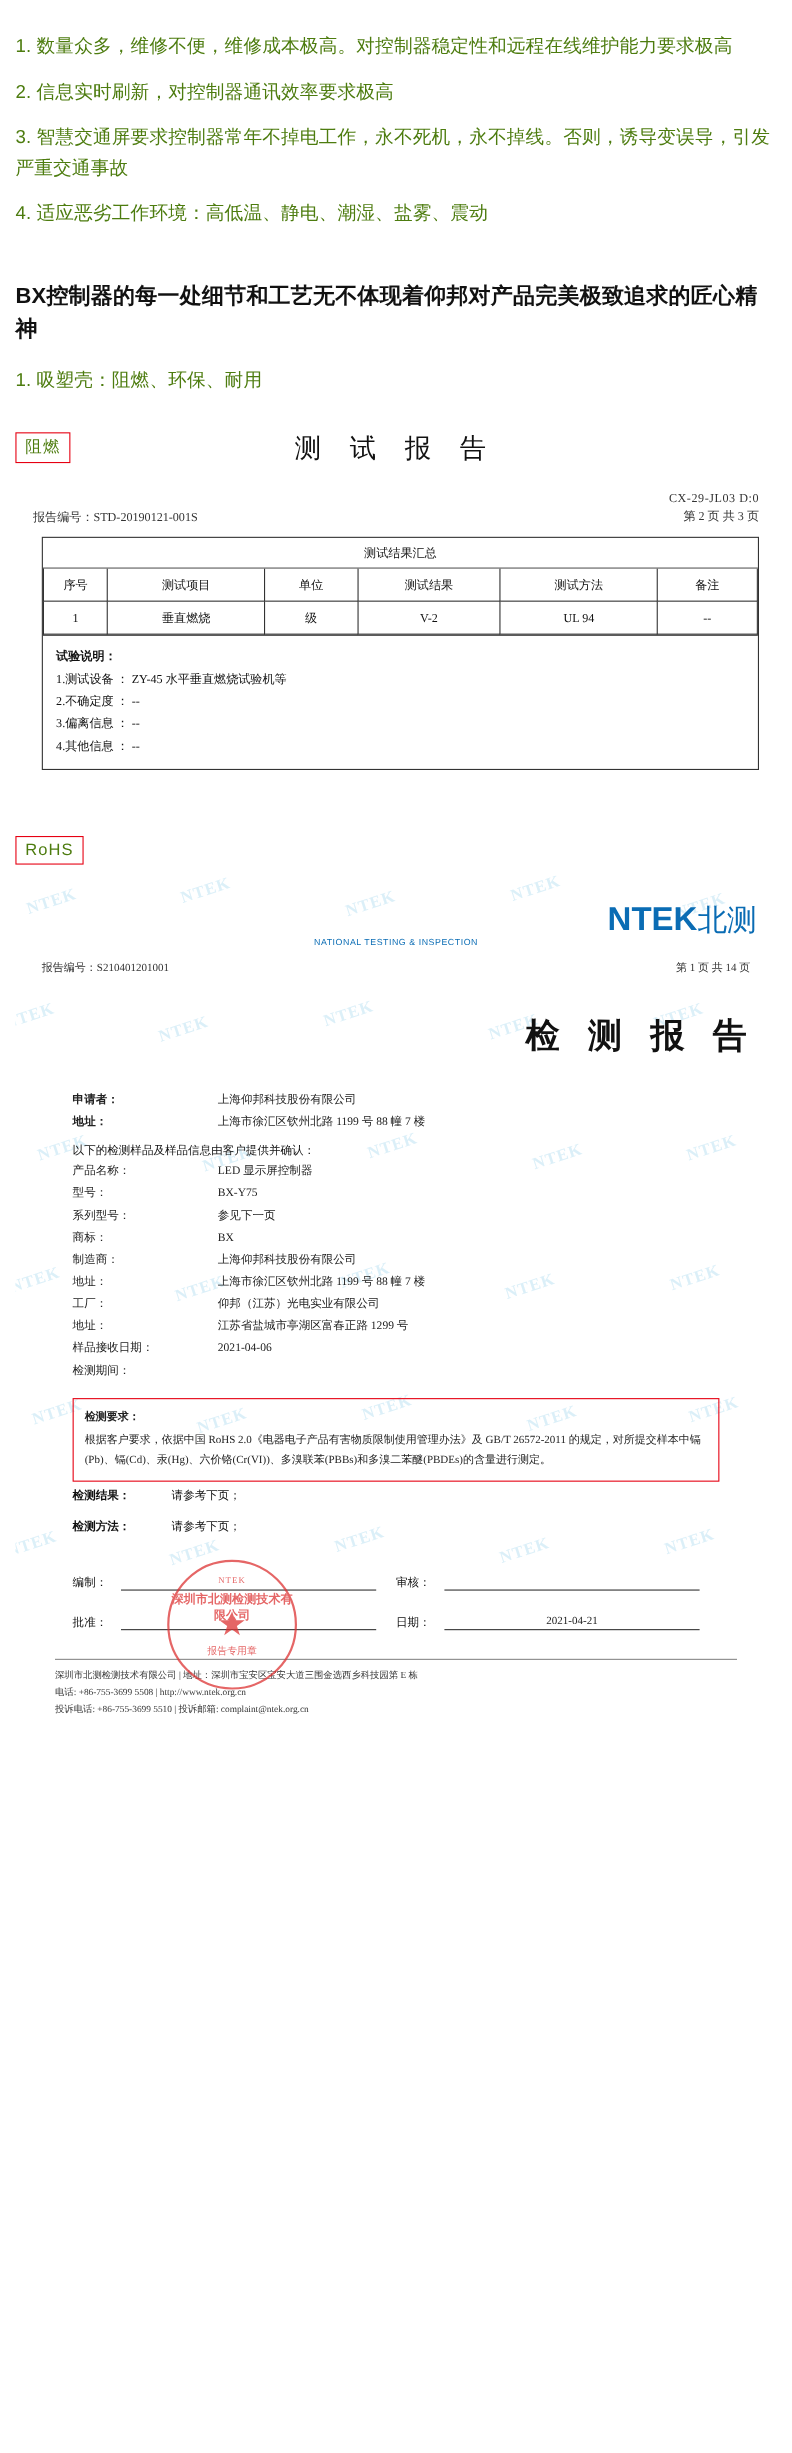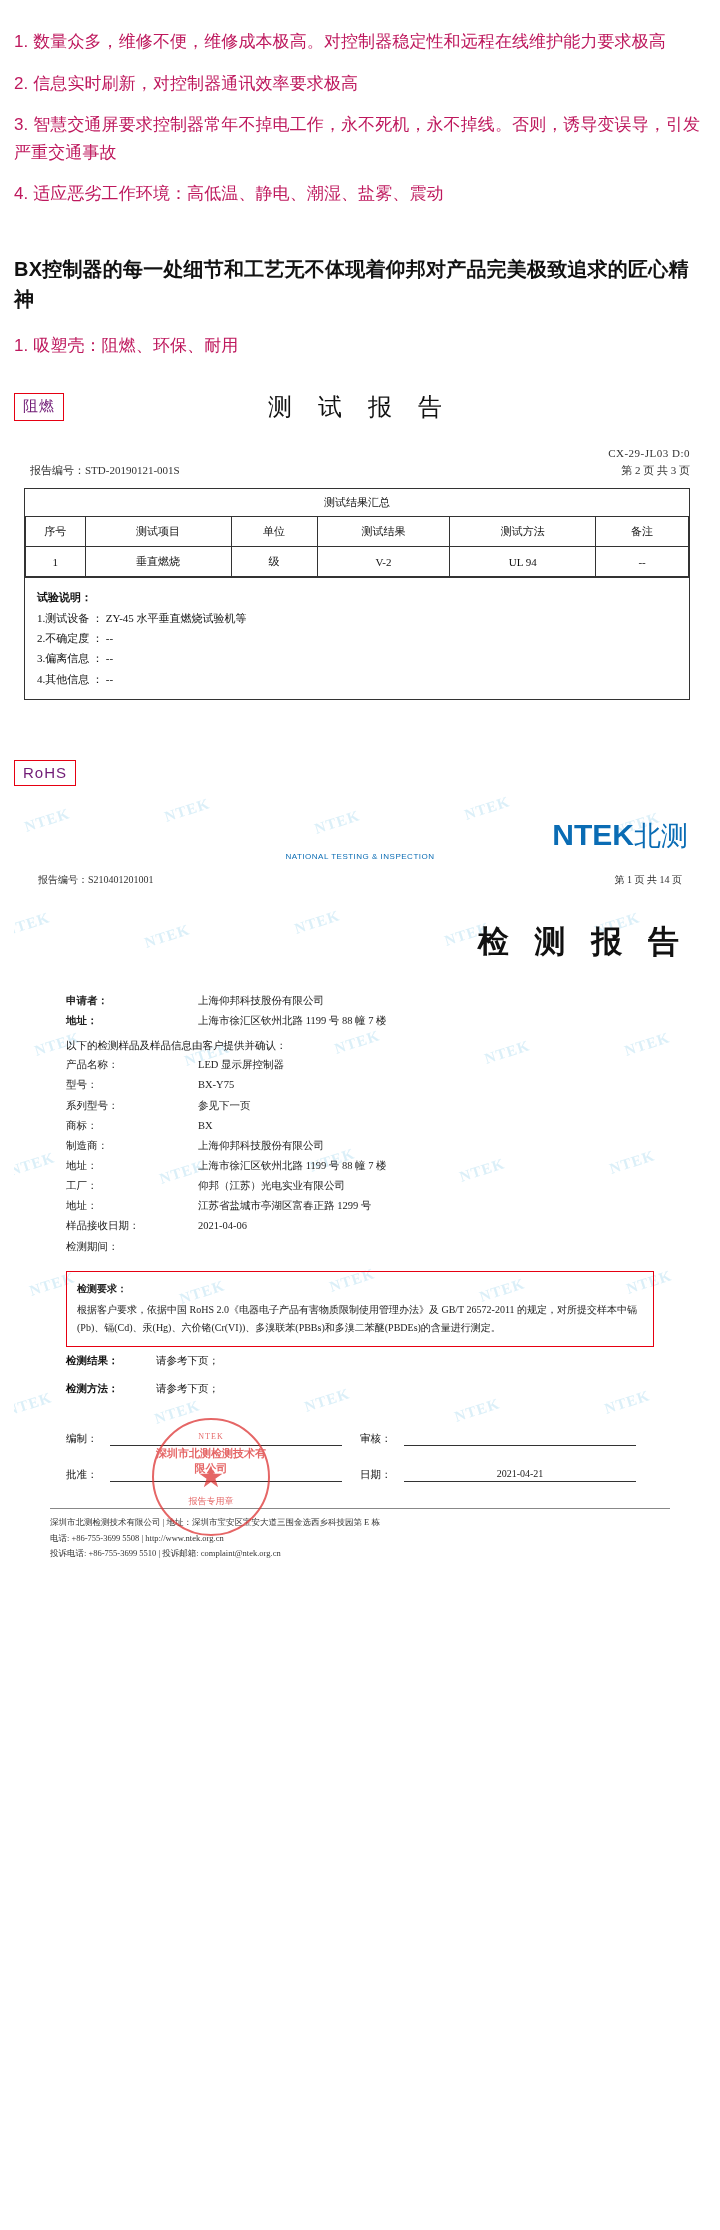--- a/index.html
+++ b/index.html
@@ -23,31 +23,31 @@
     font-weight: bold;
     line-height: 1.5;
     color: #111;
     margin: 0 0 18px 0;
     letter-spacing: .2px;
   }
   .heading.second { margin-top: 46px; }
   .bullet {
     font-size: 17px;
     line-height: 1.62;
-    color: #be185d;
+    color: #4d7c0f;
     margin: 0 0 14px 0;
     letter-spacing: .1px;
   }
 
   
   .cert-block { position: relative; margin-top: 34px; }
   .tag {
     display: inline-block;
     border: 1.5px solid #e60012;
-    color: #701a75;
+    color: #4d7c0f;
     font-size: 15px;
     padding: 3px 8px 4px 8px;
     font-weight: normal;
     letter-spacing: 1px;
     background: #fff;
   }
 
   
   .fr-report {
     position: relative;
@@ -71,21 +71,21 @@
     color: #333;
     margin-top: 22px;
     padding: 0 10px;
   }
   .fr-meta-left { font-size: 11px; }
   .fr-meta-right { text-align: right; line-height: 1.5; }
   .fr-meta-right .code { letter-spacing: .5px; }
 
   .fr-table-wrap {
     border: 1px solid #333;
-    margin: 10px 10px 0 4px;
+    margin: 10px 10px 0 18px;
   }
   .fr-sum-title {
     text-align: center;
     font-size: 11px;
     padding: 6px 0 6px 0;
     border-bottom: 1px solid #333;
     font-family: "Liberation Serif", "DejaVu Serif", serif;
   }
   table.fr-table {
     width: 100%;

